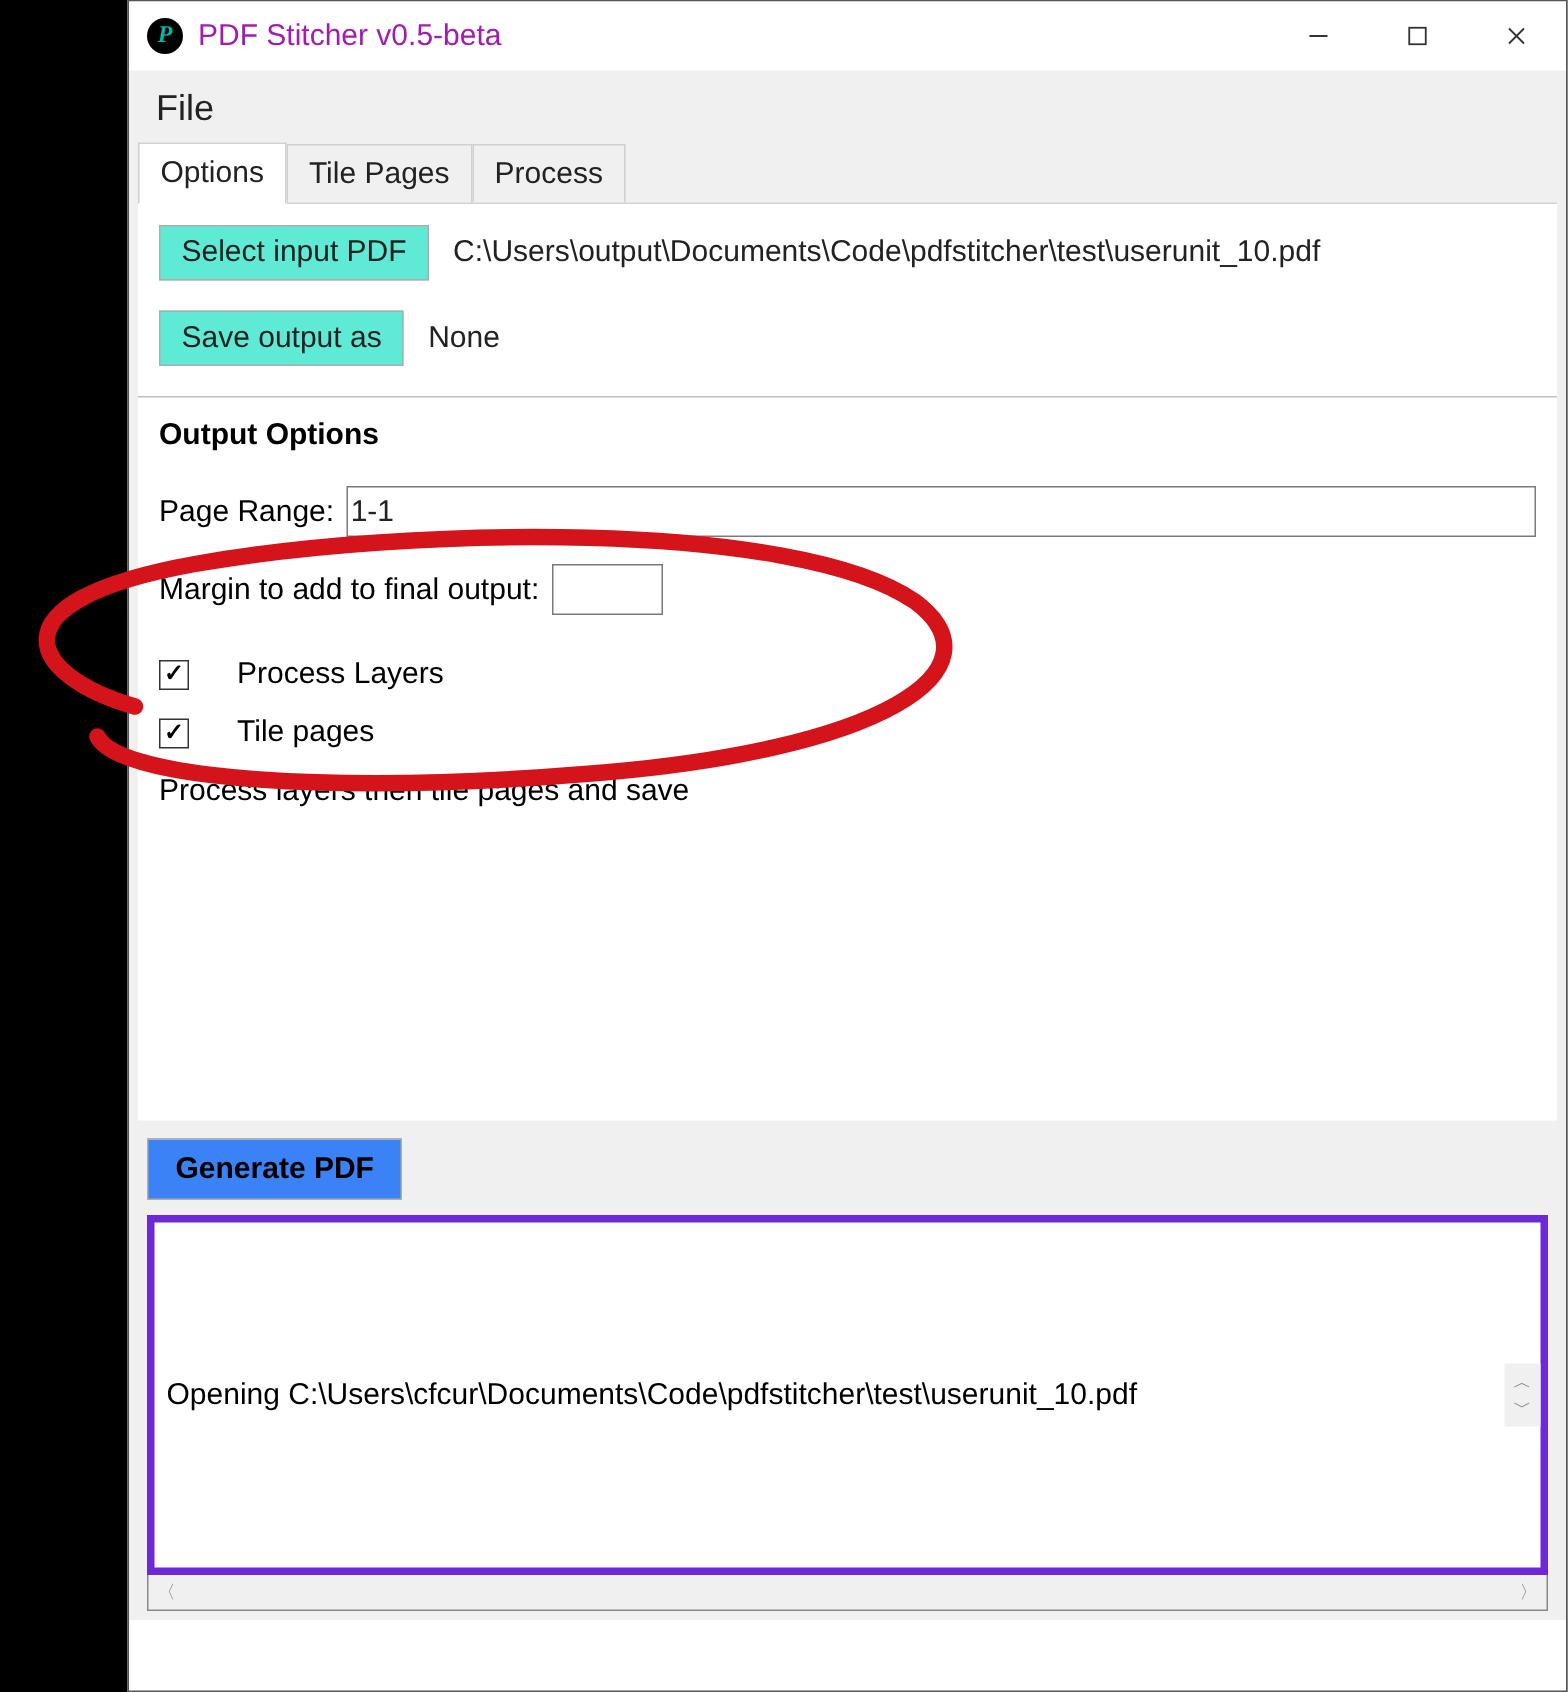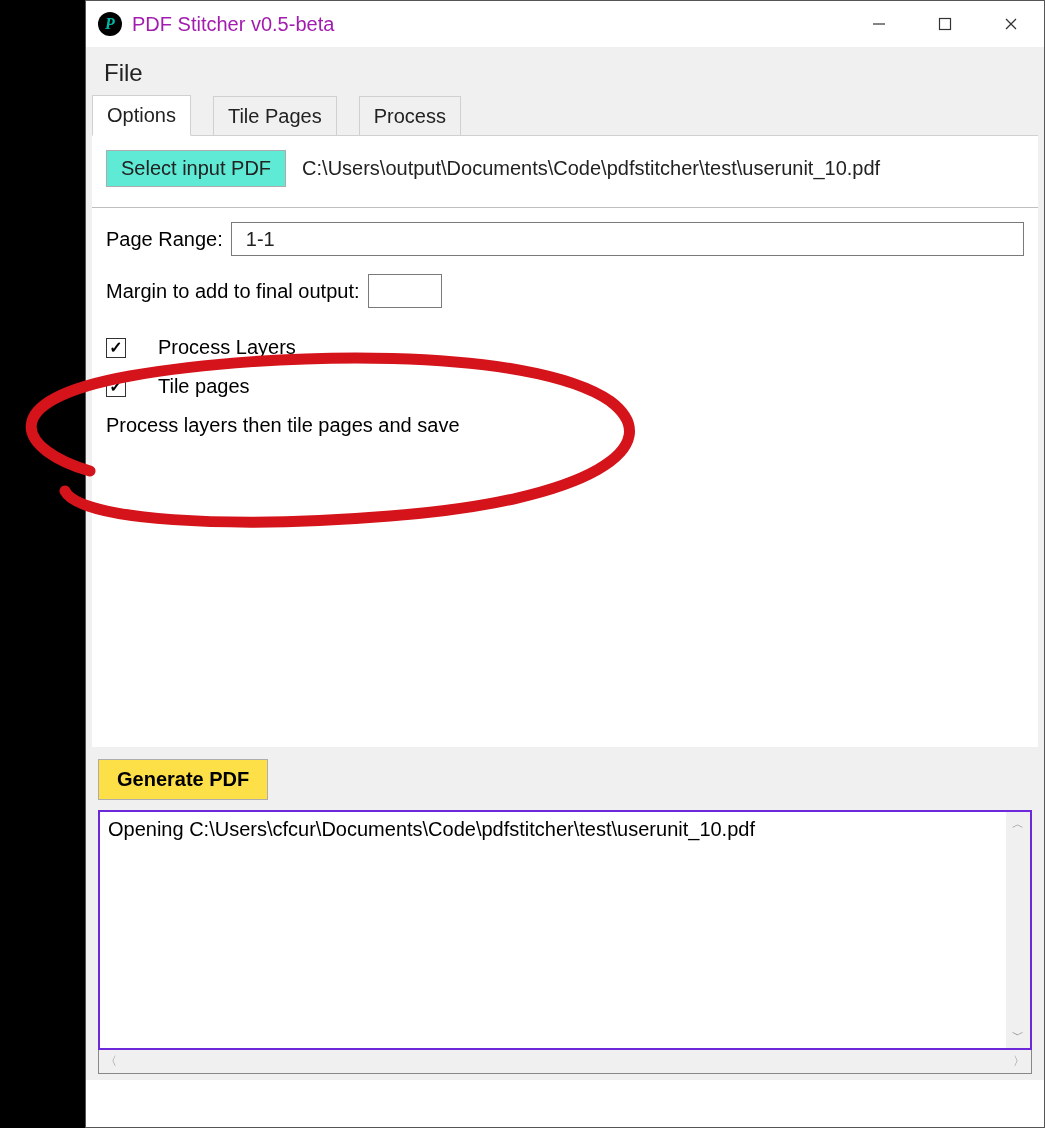--- a/index.html
+++ b/index.html
@@ -76,21 +76,20 @@
     display: inline-block;
     padding: 2px 8px;
     font-size: 24px;
     color: #222;
   }
   
   .tab-row {
     display: flex;
     align-items: flex-end;
     height: 44px;
-    gap: 22px;
   }
   .tab {
     padding: 8px 14px;
     font-size: 20px;
     color: #222;
     background: #f0f0f0;
     border-right: 1px solid #d0d0d0;
     border-top: 1px solid #d0d0d0;
     border-left: 1px solid #d0d0d0;
     margin-right: 0;
@@ -142,21 +141,21 @@
     font-weight: bold;
     font-size: 20px;
     margin-bottom: 22px;
   }
   .output-section .row { margin-bottom: 18px; }
   .label { font-size: 20px; margin-right: 8px; }
   .text-input {
     border: 1px solid #7a7a7a;
     height: 34px;
     font-size: 20px;
-    padding: 2px 14px;
+    padding: 2px 2px;
     background: #fff;
     color: #222;
   }
   .page-range-input { flex: 1; }
   .margin-input { width: 74px; }
   .checkbox-row {
     display: flex;
     align-items: center;
     margin-bottom: 16px;
     gap: 24px;
@@ -179,34 +178,35 @@
     font-weight: bold;
   }
   .note { font-size: 20px; margin-top: 10px; }
   
   .generate-row {
     margin-top: 12px;
     margin-bottom: 10px;
     padding-left: 6px;
   }
   .generate-btn {
-    background: #fde047;
+    background: #3b82f6;
     border: 1px solid #adadad;
     padding: 8px 18px;
     font-size: 20px;
     font-weight: bold;
   }
   
   .logbox {
     margin: 0 6px;
-    border: 2px solid #6d28d9;
+    border: 5px solid #6d28d9;
     height: 240px;
     background: #fff;
     position: relative;
     display: flex;
+    align-items: center;
   }
   .log-content {
     flex: 1;
     padding: 6px 8px;
     font-size: 20px;
     overflow: hidden;
   }
   .vscroll {
     width: 24px;
     background: #f0f0f0;
@@ -282,24 +282,29 @@
       <div class="tabs-rest-border"></div>
     </div>
 
     <div class="panel">
 
       <div class="row">
         <div class="btn">Select input PDF</div>
         <div class="static-text">C:\Users\output\Documents\Code\pdfstitcher\test\userunit_10.pdf</div>
       </div>
 
+      <div class="row">
+        <div class="btn">Save output as</div>
+        <div class="static-text">None</div>
+      </div>
 
       <hr class="hr">
 
       <div class="output-section">
+        <div class="section-title">Output Options</div>
 
         <div class="row">
           <span class="label">Page Range:</span>
           <input class="text-input page-range-input" value="1-1" style="">
         </div>
 
         <div class="row" style="margin-bottom:28px;">
           <span class="label">Margin to add to final output:</span>
           <input class="text-input margin-input" value="" style="">
         </div>

